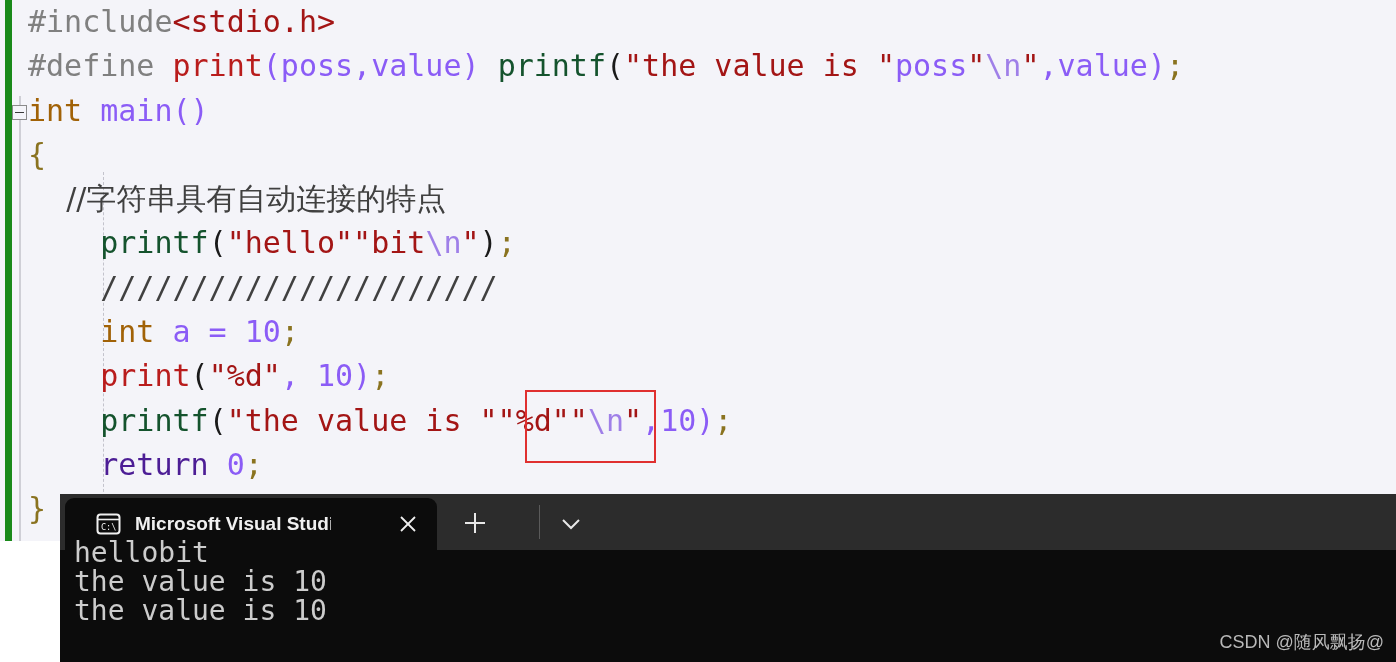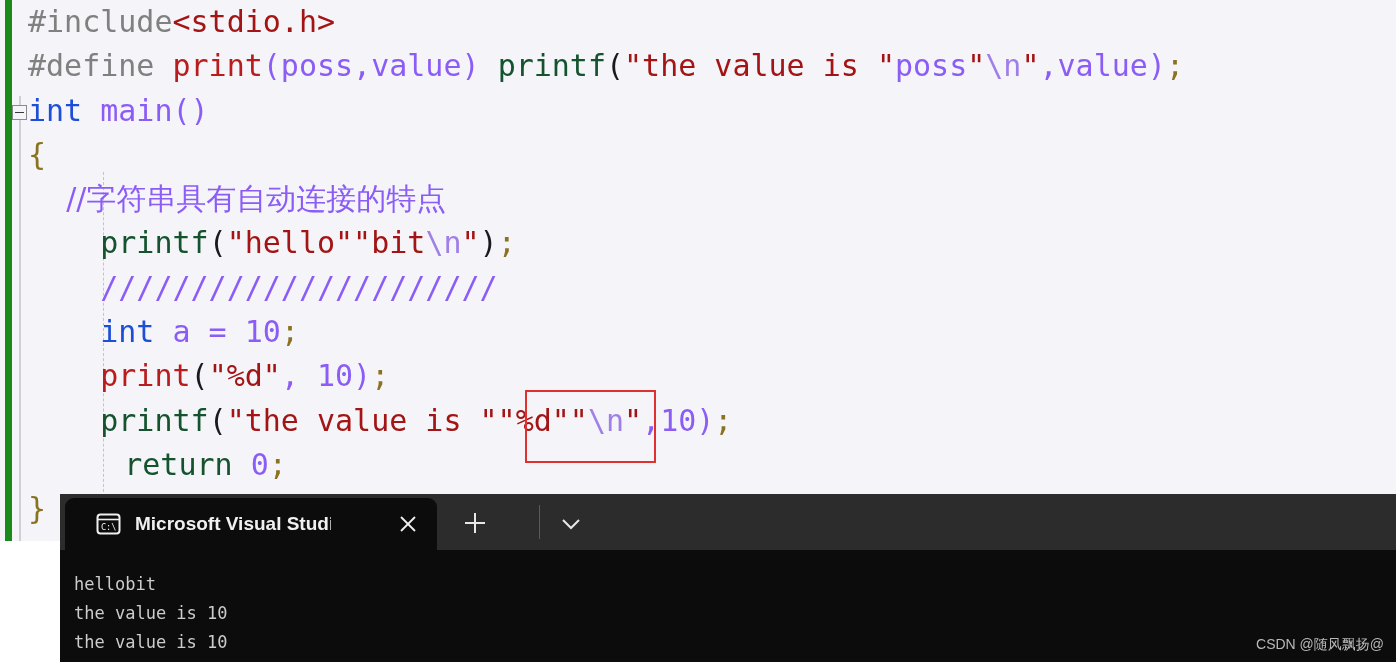--- a/index.html
+++ b/index.html
@@ -77,26 +77,26 @@
     font-size: 30px;
     line-height: 44.3px;
     white-space: pre;
     color: #1a1a1a;
     letter-spacing: 0px;
   }
   .cline { height: 44.3px; padding-left: 28px; }
 
   .tok-pp      { color: #808080; }              
   .tok-str     { color: #a31515; }              
-  .tok-kw      { color: #1d4ed8; }              
+  .tok-kw      { color: #a16207; }              
   .tok-fn      { color: #14532d; }              
   .tok-macro   { color: #b91c1c; }              
-  .tok-ctl     { color: #14532d; margin-left: 24px; }              
+  .tok-ctl     { color: #4c1d95; }              
   .tok-esc     { color: #9f7fe8; }              
-  .tok-cmt     { color: #8b5cf6; }              
+  .tok-cmt     { color: #404040; }              
   .tok-plain   { color: #8b5cf6; }
   .tok-punct   { color: #1a1a1a; }
   .tok-semi    { color: #8a7320; }
   .tok-cjk     { font-family: "DejaVu Sans", "Liberation Sans", sans-serif; }
 
   
   #annot-box {
     position: absolute;
     left: 525px; top: 390px;
     width: 131px; height: 73px;
@@ -159,33 +159,33 @@
     width: 1px; height: 34px;
     background: #5a5a5a;
   }
   #term-dropdown {
     position: absolute;
     left: 492px; top: 10px;
     width: 38px; height: 38px;
   }
   #term-output {
     position: absolute;
-    left: 14px; top: 76px;
+    left: 14px; top: 44px;
     font-family: "DejaVu Sans Mono", "Liberation Mono", monospace;
-    font-size: 17px;
+    font-size: 28px;
     line-height: 29px;
     color: #cccccc;
     white-space: pre;
   }
   #watermark {
     position: absolute;
     right: 12px; bottom: 8px;
     color: #b9b9b9;
     font-family: "Liberation Sans", sans-serif;
-    font-size: 14px;
+    font-size: 18px;
     white-space: nowrap;
   }
 </style>
 </head>
 <body>
 
 <div id="root">
 
   <div id="editor">
 

